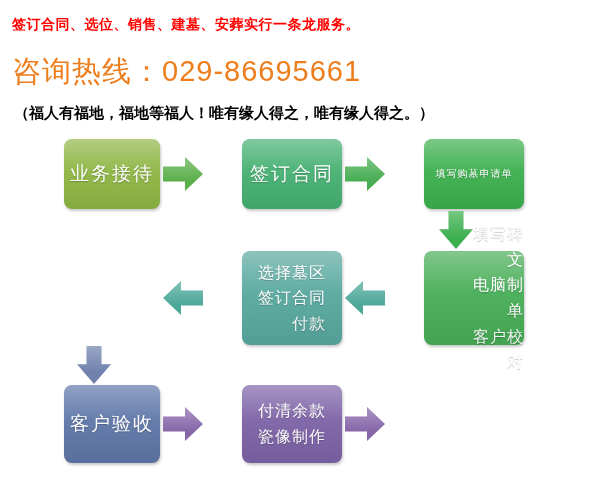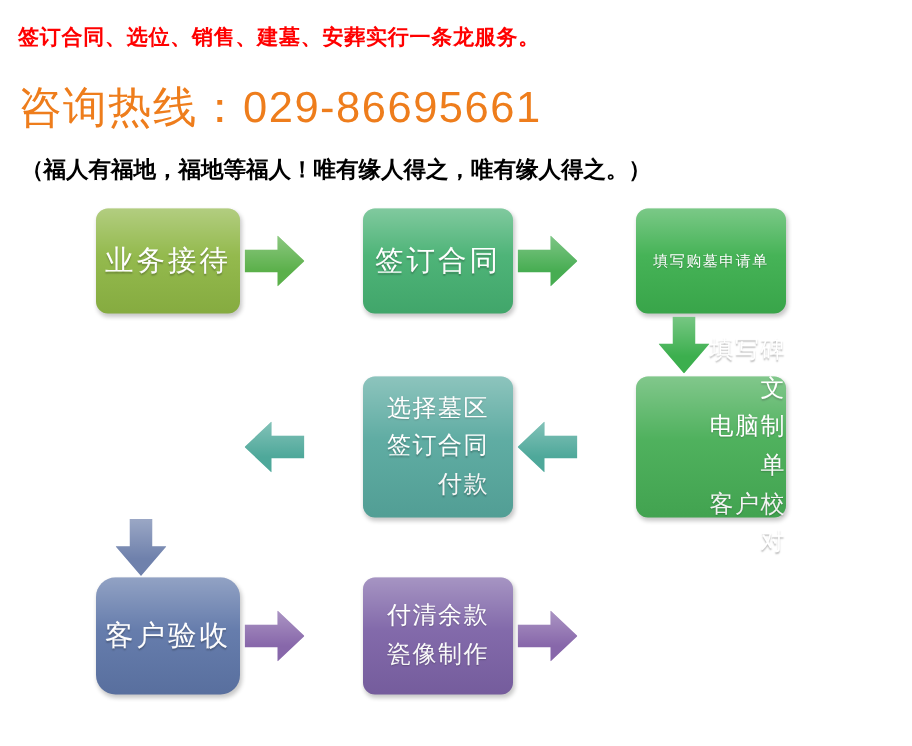--- a/index.html
+++ b/index.html
@@ -127,21 +127,21 @@
 付款</div>
 
     <div class="arrow left" style="grid-area: 3 / 4; --c: #4ea89a;"></div>
 
     <div class="box multi" style="grid-area: 3 / 5; padding-left: 34px; --c: #46ad55;">填写碑文
 电脑制单
 客户校对</div>
 
     <div class="arrow down" style="grid-area: 4 / 1; --c: #6f81ac;"></div>
 
-    <div class="box" style="grid-area: 5 / 1; border-radius: 13px; --c: #5e76a8;">客户验收</div>
+    <div class="box" style="grid-area: 5 / 1; --c: #5e76a8;">客户验收</div>
 
     <div class="arrow right" style="grid-area: 5 / 2; --c: #8767aa;"></div>
 
     <div class="box multi" style="grid-area: 5 / 3; --c: #7c62a6;">付清余款
 瓷像制作</div>
 
     <div class="arrow right" style="grid-area: 5 / 4; --c: #8767aa;"></div>
 
 
   </div>

